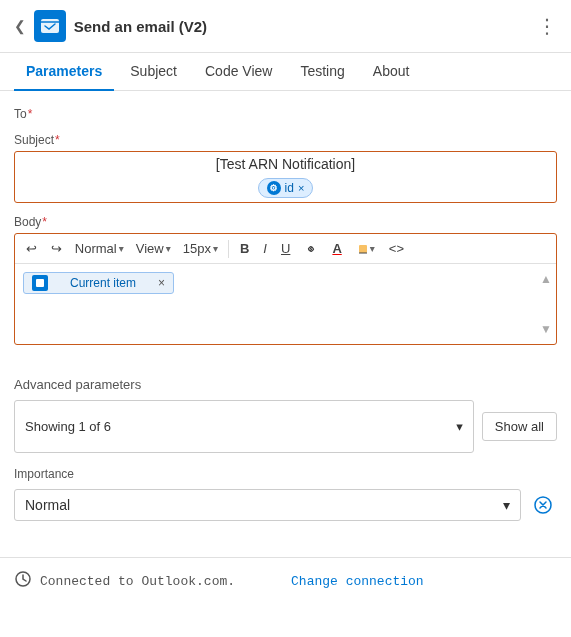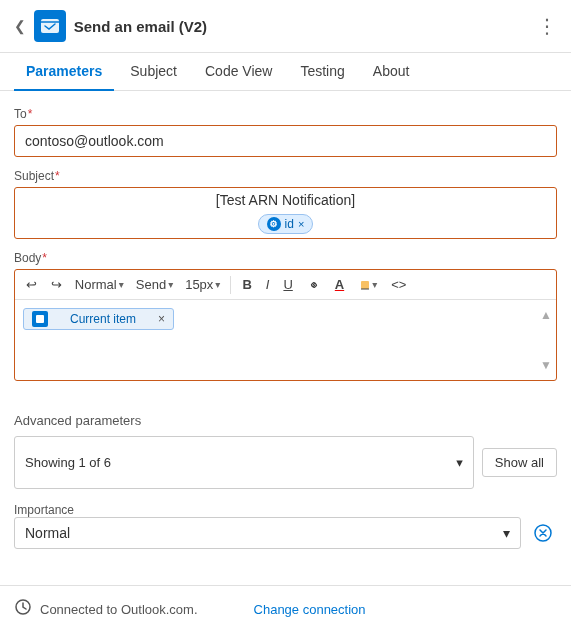--- a/index.html
+++ b/index.html
@@ -282,21 +282,21 @@
       cursor: pointer;
       white-space: nowrap;
     }
 
     .importance-section {
       margin-top: 14px;
     }
     .importance-label {
       font-size: 12px;
       color: #555;
-      margin-bottom: 0;
+      margin-bottom: 8px;
     }
     .importance-controls {
       display: flex;
       align-items: center;
       gap: 8px;
     }
     .importance-dropdown {
       flex: 1;
       border: 1px solid #ccc;
       border-radius: 3px;
@@ -322,20 +322,21 @@
 
     .footer {
       margin-top: 20px;
       padding: 12px 14px;
       border-top: 1px solid #e0e0e0;
       display: flex;
       align-items: center;
       gap: 8px;
       font-size: 13px;
       color: #555;
+      font-family: Liberation Mono, monospace;
     }
     .connection-icon {
       font-size: 16px;
       color: #555;
     }
     .change-link {
       color: #0078d4;
       cursor: pointer;
       text-decoration: none;
       margin-left: 48px;
@@ -370,21 +371,20 @@
   <div class="tab">Testing</div>
   <div class="tab">About</div>
 </div>
 
 <div class="content">
 
   <div class="field-group">
     <div class="field-label">
       <span>To</span><span class="required">*</span>
     </div>
-    <input type="text" class="input-box" value="contoso@outlook.com" style="">
   </div>
 
   <div class="field-group">
     <div class="field-label">
       <span>Subject</span><span class="required">*</span>
     </div>
     <div class="subject-box">
       <span class="subject-text">[Test ARN Notification]</span>
       <span class="token-badge">
         <span class="token-icon">⚙</span>
@@ -401,21 +401,21 @@
     <div class="body-editor">
 
       <div class="toolbar">
         <button class="toolbar-btn">↩</button>
         <button class="toolbar-btn">↪</button>
         <button class="toolbar-dropdown">
           <span>Normal</span>
           <span class="chevron-down">▾</span>
         </button>
         <button class="toolbar-dropdown">
-          <span>Send</span>
+          <span>View</span>
           <span class="chevron-down">▾</span>
         </button>
         <button class="toolbar-dropdown">
           <span>15px</span>
           <span class="chevron-down">▾</span>
         </button>
         <div class="toolbar-sep"></div>
         <button class="toolbar-btn bold-btn">B</button>
         <button class="toolbar-btn italic-btn">I</button>
         <button class="toolbar-btn underline-btn">U</button>

